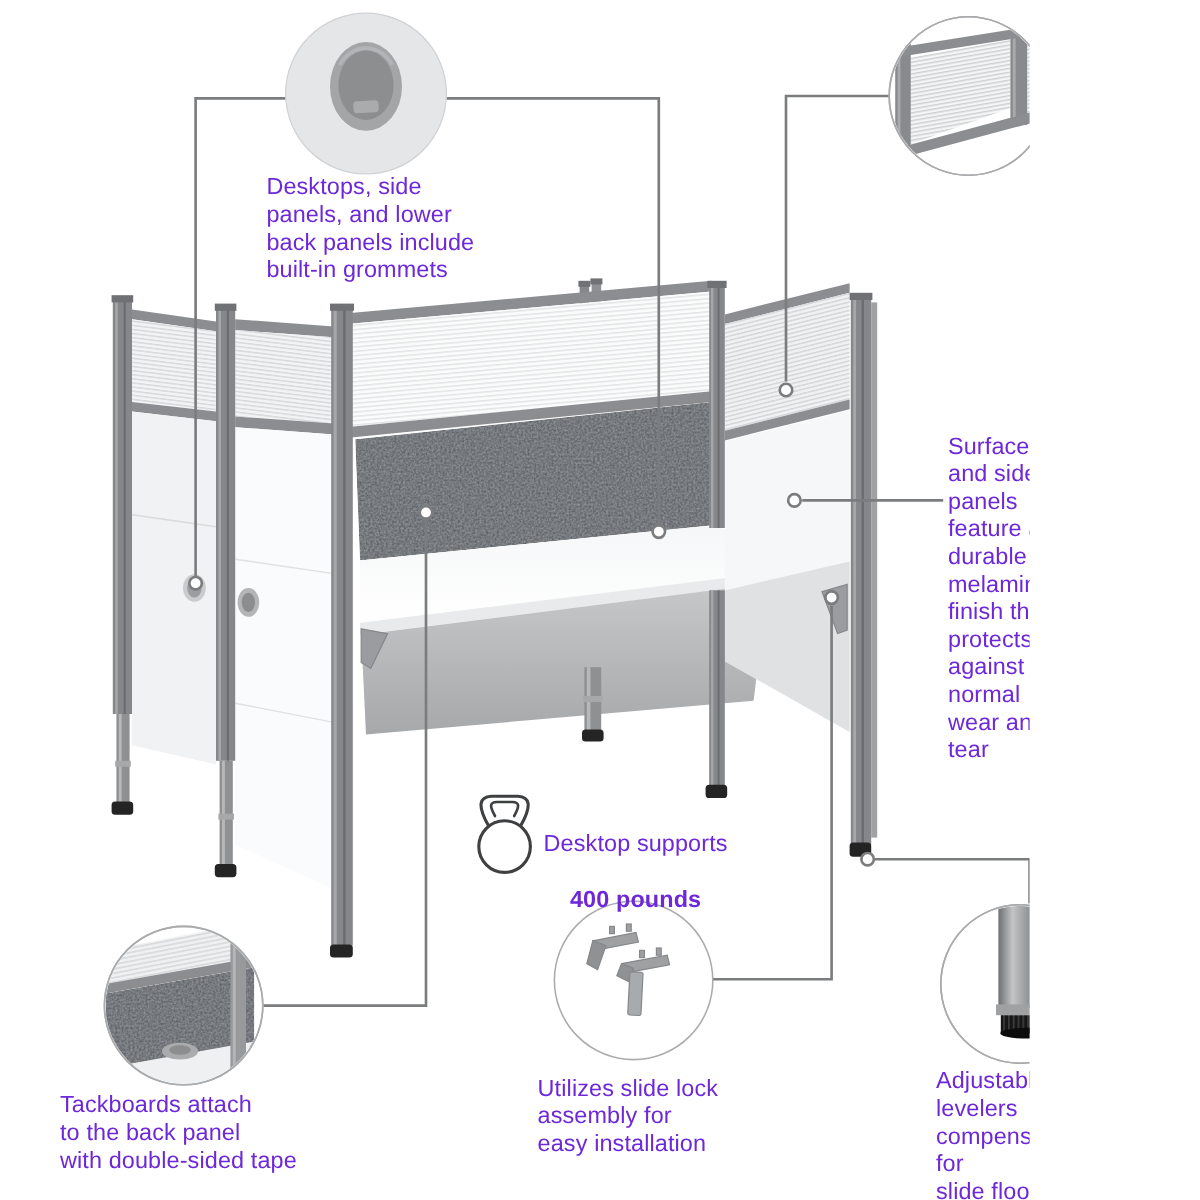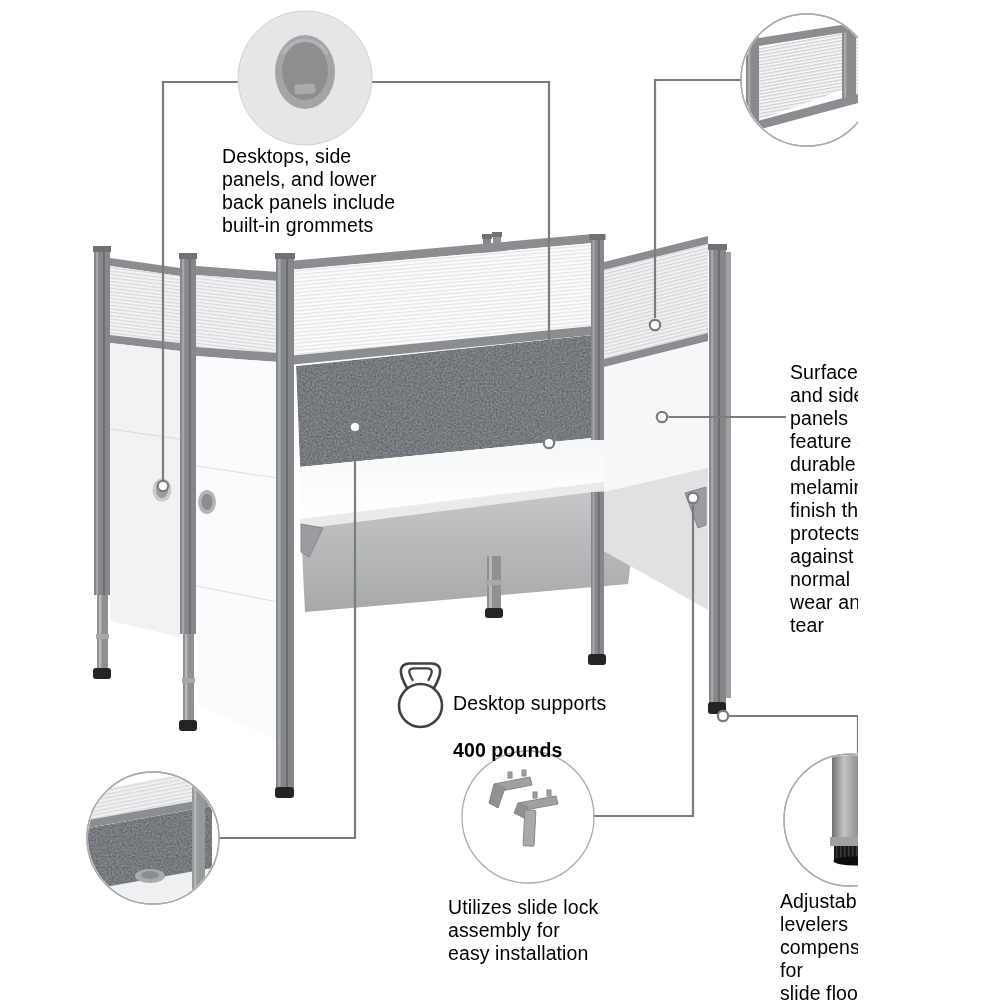--- a/index.html
+++ b/index.html
@@ -1,19 +1,19 @@
 <!DOCTYPE html>
 <html><head>
 <meta charset="utf-8">
 <style>
   html,body{margin:0;padding:0;background:#ffffff;}
   #stage{position:relative;width:858px;height:1000px;background:#ffffff;overflow:hidden;
          font-family:"Liberation Sans", sans-serif;}
   #art{position:absolute;left:0;top:0;}
-  .note{position:absolute;font-size:19.5px;line-height:23px;color:#000000;
+  .note{position:absolute;font-size:19.5px;line-height:23px;color:#6d28d9;
         white-space:pre-line;letter-spacing:0.1px;}
   .note .b{font-weight:bold;display:block;}
   .note .r{display:block;}
   #code{position:absolute;left:866px;top:14px;font-family:"Liberation Serif", serif;
         font-size:20px;color:#e2382c;letter-spacing:0.5px;}
 </style>
 </head>
 <body>
 
 <div id="stage">
@@ -303,25 +303,28 @@
 built-in grommets</div>
 
 
 <div class="note" style="left:790px;top:361px;">Surface and side
 panels feature a
 durable melamine
 finish that protects
 against normal
 wear and tear</div>
 
-<div class="note" style="left:453px;top:668px;line-height:23.5px;">
+<div class="note" style="left:453px;top:668px;line-height:23.5px;text-align:center;">
   <span class="r">Desktop supports</span>
   <span class="b">400 pounds</span>
 </div>
 
+<div class="note" style="left:50px;top:910px;">Tackboards attach
+to the back panel
+with double-sided tape</div>
 
 <div class="note" style="left:448px;top:896px;">Utilizes slide lock
 assembly for
 easy installation</div>
 
 <div class="note" style="left:780px;top:890px;">Adjustable levelers
 compensate for
 slide floors</div>
 
 </div>

